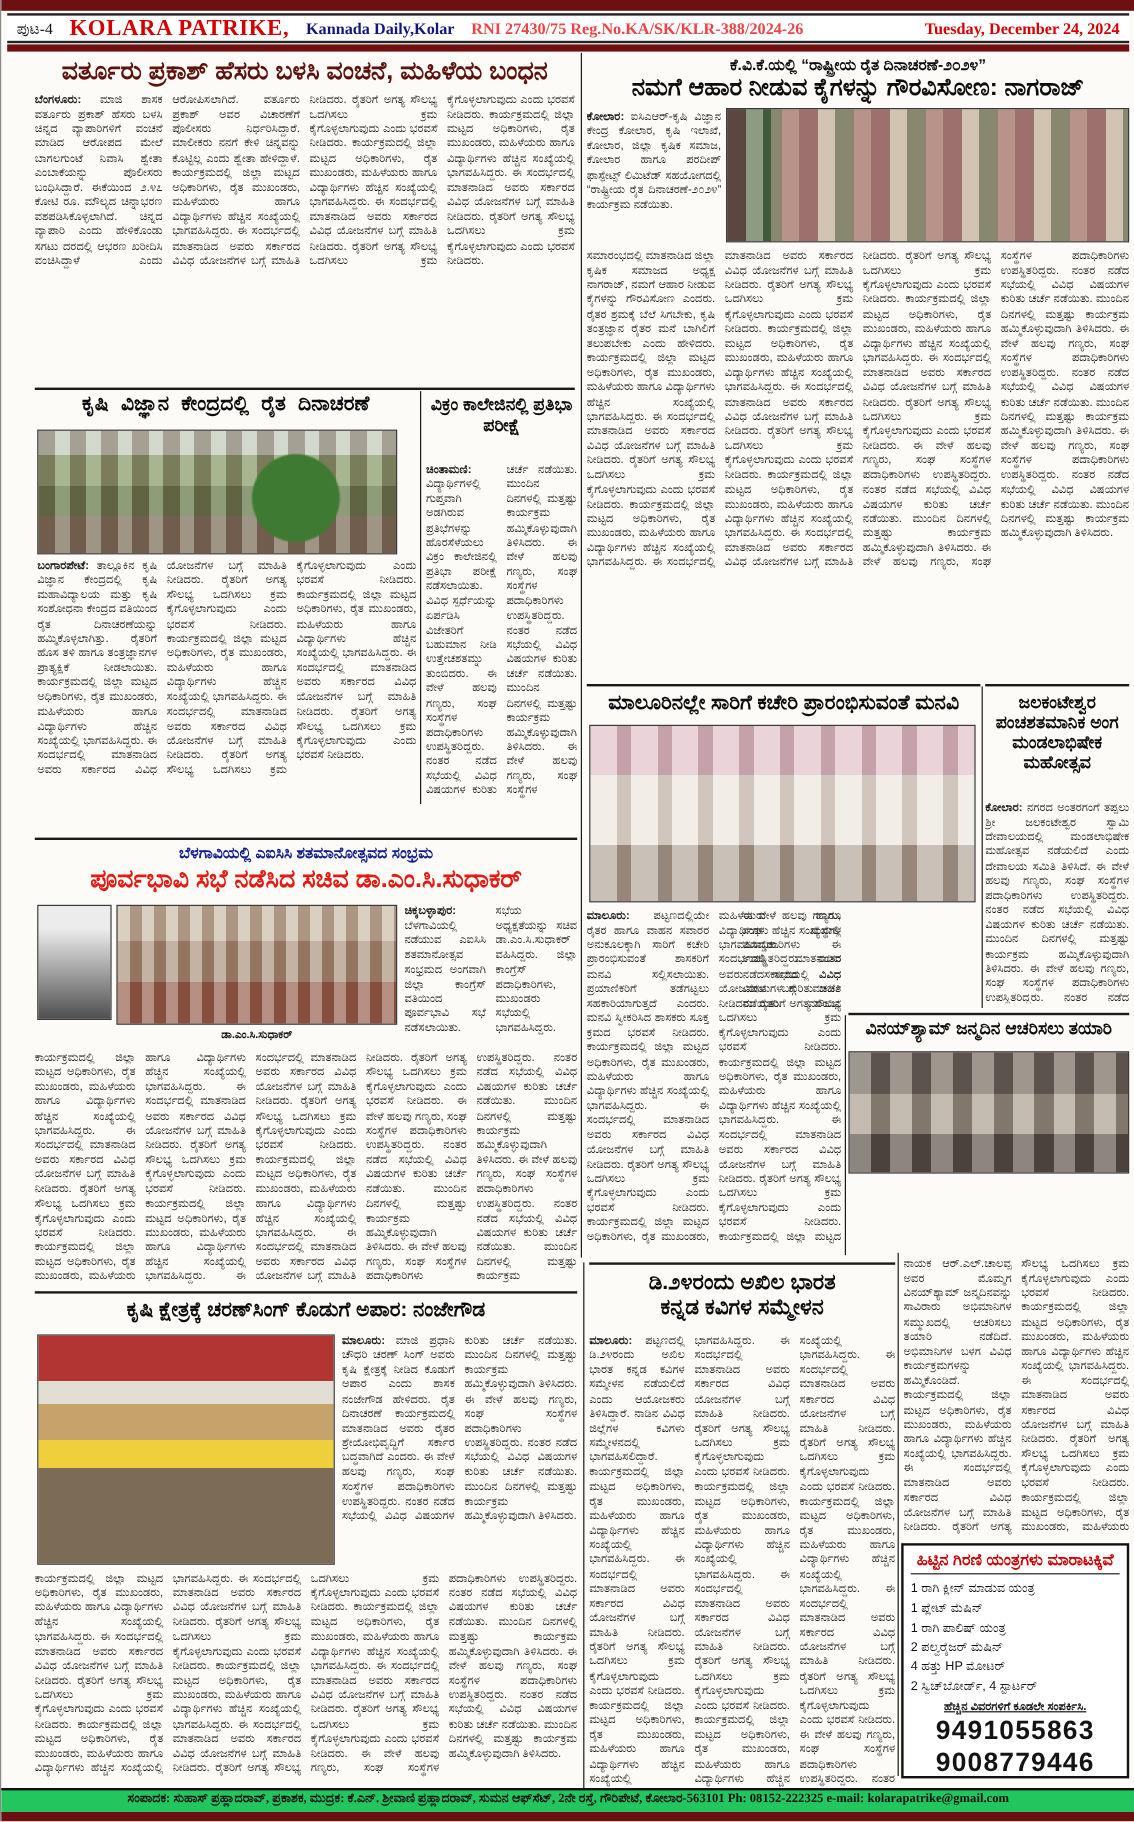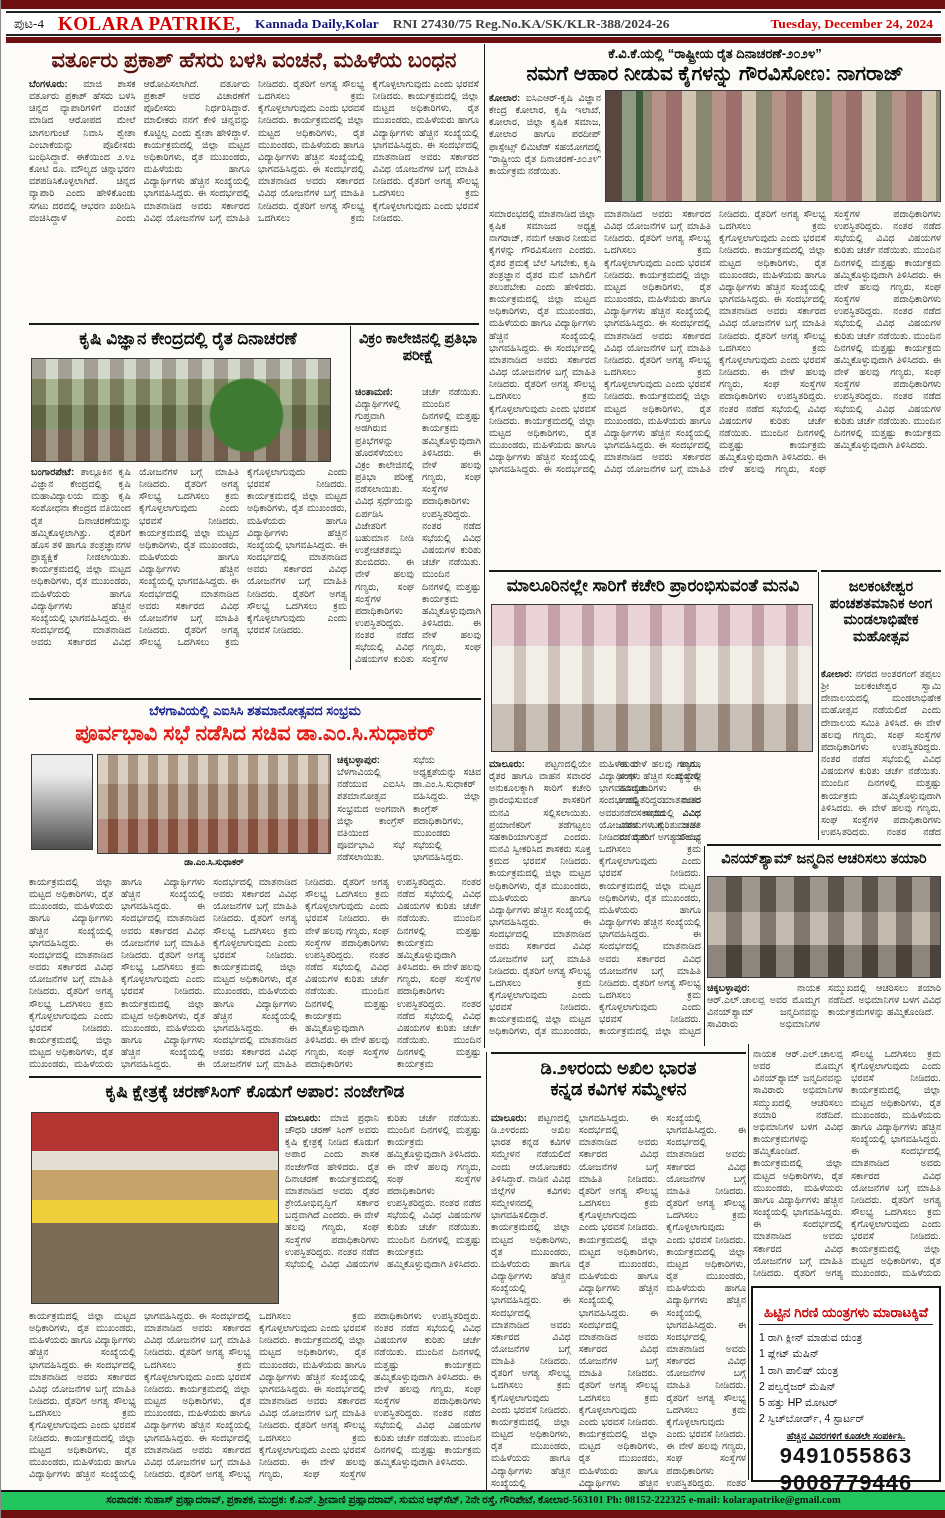--- a/index.html
+++ b/index.html
@@ -6,21 +6,21 @@
   .page{position:relative;width:945px;height:1518px;background:#fcfbf8;margin:0 auto;
         font-family:"Liberation Sans","DejaVu Sans",sans-serif;color:#141414;overflow:hidden;
         border-left:1px solid #8a8a8a;border-right:1px solid #8a8a8a;}
   .abs{position:absolute;}
   .bar{background:#6e1012;}
   .mast{display:flex;align-items:center;gap:14px;border-top:2px solid #222;border-bottom:2px solid #222;
         background:#fff;padding:0 8px;box-sizing:border-box;font-family:"Liberation Serif","DejaVu Serif",serif;}
   .mast .pg{font-weight:normal;font-size:13px;color:#111;}
   .mast .brand{font-weight:bold;font-size:19px;color:#d40000;letter-spacing:.5px;}
   .mast .sub{font-weight:bold;font-size:13.5px;color:#15157e;}
-  .mast .rni{font-weight:bold;font-size:13.5px;color:#404040;}
+  .mast .rni{font-weight:bold;font-size:13.5px;color:#ef4444;}
   .mast .date{font-weight:bold;font-size:13.5px;color:#d40000;margin-left:auto;}
   .hl{font-weight:bold;text-align:center;line-height:1.15;}
   .hl-a{font-size:21px;color:#5c120c;}
   .hl-black-lg{font-size:20px;color:#0c0c0c;}
   .hl-black-md{font-size:17px;color:#0c0c0c;}
   .hl-black-sm{font-size:14.5px;color:#0c0c0c;}
   .hl-red{font-size:21px;color:#e31b12;}
   .kicker{font-weight:bold;text-align:center;font-size:13px;color:#101c8e;}
   .kicker-bk{font-weight:bold;text-align:center;font-size:13px;color:#0c0c0c;}
   .body-text{font-size:9.5px;line-height:1.28;text-align:justify;color:#1c1c1c;overflow:hidden;height:100%;
@@ -45,21 +45,21 @@
      repeating-linear-gradient(90deg,rgba(245,240,230,.4) 0 10px,rgba(120,80,60,.35) 10px 20px),
      linear-gradient(180deg,#c8baa8 0 30%,#a38a74 30% 65%,#8c4f3f 65% 100%);}
   .ph-malur{background:
      repeating-linear-gradient(90deg,rgba(250,248,244,.5) 0 22px,rgba(150,130,120,.3) 22px 34px),
      linear-gradient(180deg,#d9aebe 0 28%,#e9e3da 28% 68%,#97887b 68% 100%);}
   .ph-vinay{background:
      repeating-linear-gradient(90deg,rgba(235,230,220,.4) 0 18px,rgba(70,60,55,.4) 18px 34px),
      linear-gradient(180deg,#6b625a 0 35%,#a99f92 35% 68%,#4e463f 68% 100%);}
   .ph-charan{background:linear-gradient(180deg,#b23531 0 20%,#e3ded4 20% 30%,#c5a36b 30% 46%,#f0cf3d 46% 58%,#7c6c56 58% 100%);}
   .caption{font-size:9px;font-weight:bold;text-align:center;color:#111;}
-  .box-ad{border:2.5px solid #111;background:#fff;box-sizing:border-box;padding:17px 6px;}
+  .box-ad{border:2.5px solid #111;background:#fff;box-sizing:border-box;padding:4px 6px;}
   .box-ad .title{color:#cc0000;font-weight:bold;font-size:13.5px;text-align:center;border-bottom:1px solid #222;padding-bottom:3px;margin-bottom:4px;}
   .box-ad .item{font-size:10.5px;line-height:1.55;color:#111;}
   .box-ad .note{font-size:9.5px;text-align:center;text-decoration:underline;font-weight:bold;margin-top:3px;}
   .box-ad .phone{font-size:22px;font-weight:bold;text-align:center;letter-spacing:1px;line-height:1.25;font-family:"Liberation Sans",sans-serif;}
   .footer{border-top:2.5px solid #111;background:#22c55e;font-family:"Liberation Serif","DejaVu Serif",serif;
           font-weight:bold;font-size:10.5px;text-align:center;line-height:16px;color:#111;}
 </style>
 </head>
 <body>
 
@@ -97,21 +97,21 @@
   <div class="abs ph ph-kvk" style="left:604px;top:90px;width:336px;height:112px;"></div>
   <div class="abs" style="left:488px;top:208px;width:452px;height:356px;">
     <div class="body-text cols4">
       <span>ಸಮಾರಂಭದಲ್ಲಿ ಮಾತನಾಡಿದ ಜಿಲ್ಲಾ ಕೃಷಿಕ ಸಮಾಜದ ಅಧ್ಯಕ್ಷ ನಾಗರಾಜ್, ನಮಗೆ ಆಹಾರ ನೀಡುವ ಕೈಗಳನ್ನು ಗೌರವಿಸೋಣ ಎಂದರು. ರೈತರ ಶ್ರಮಕ್ಕೆ ಬೆಲೆ ಸಿಗಬೇಕು, ಕೃಷಿ ತಂತ್ರಜ್ಞಾನ ರೈತರ ಮನೆ ಬಾಗಿಲಿಗೆ ತಲುಪಬೇಕು ಎಂದು ಹೇಳಿದರು.</span>
       <span>ಕಾರ್ಯಕ್ರಮದಲ್ಲಿ ಜಿಲ್ಲಾ ಮಟ್ಟದ ಅಧಿಕಾರಿಗಳು, ರೈತ ಮುಖಂಡರು, ಮಹಿಳೆಯರು ಹಾಗೂ ವಿದ್ಯಾರ್ಥಿಗಳು ಹೆಚ್ಚಿನ ಸಂಖ್ಯೆಯಲ್ಲಿ ಭಾಗವಹಿಸಿದ್ದರು. ಈ ಸಂದರ್ಭದಲ್ಲಿ ಮಾತನಾಡಿದ ಅವರು ಸರ್ಕಾರದ ವಿವಿಧ ಯೋಜನೆಗಳ ಬಗ್ಗೆ ಮಾಹಿತಿ ನೀಡಿದರು. ರೈತರಿಗೆ ಅಗತ್ಯ ಸೌಲಭ್ಯ ಒದಗಿಸಲು ಕ್ರಮ ಕೈಗೊಳ್ಳಲಾಗುವುದು ಎಂದು ಭರವಸೆ ನೀಡಿದರು. ಕಾರ್ಯಕ್ರಮದಲ್ಲಿ ಜಿಲ್ಲಾ ಮಟ್ಟದ ಅಧಿಕಾರಿಗಳು, ರೈತ ಮುಖಂಡರು, ಮಹಿಳೆಯರು ಹಾಗೂ ವಿದ್ಯಾರ್ಥಿಗಳು ಹೆಚ್ಚಿನ ಸಂಖ್ಯೆಯಲ್ಲಿ ಭಾಗವಹಿಸಿದ್ದರು. ಈ ಸಂದರ್ಭದಲ್ಲಿ ಮಾತನಾಡಿದ ಅವರು ಸರ್ಕಾರದ ವಿವಿಧ ಯೋಜನೆಗಳ ಬಗ್ಗೆ ಮಾಹಿತಿ ನೀಡಿದರು. ರೈತರಿಗೆ ಅಗತ್ಯ ಸೌಲಭ್ಯ ಒದಗಿಸಲು ಕ್ರಮ ಕೈಗೊಳ್ಳಲಾಗುವುದು ಎಂದು ಭರವಸೆ ನೀಡಿದರು. ಕಾರ್ಯಕ್ರಮದಲ್ಲಿ ಜಿಲ್ಲಾ ಮಟ್ಟದ ಅಧಿಕಾರಿಗಳು, ರೈತ ಮುಖಂಡರು, ಮಹಿಳೆಯರು ಹಾಗೂ ವಿದ್ಯಾರ್ಥಿಗಳು ಹೆಚ್ಚಿನ ಸಂಖ್ಯೆಯಲ್ಲಿ ಭಾಗವಹಿಸಿದ್ದರು. ಈ ಸಂದರ್ಭದಲ್ಲಿ ಮಾತನಾಡಿದ ಅವರು ಸರ್ಕಾರದ ವಿವಿಧ ಯೋಜನೆಗಳ ಬಗ್ಗೆ ಮಾಹಿತಿ ನೀಡಿದರು. ರೈತರಿಗೆ ಅಗತ್ಯ ಸೌಲಭ್ಯ ಒದಗಿಸಲು ಕ್ರಮ ಕೈಗೊಳ್ಳಲಾಗುವುದು ಎಂದು ಭರವಸೆ ನೀಡಿದರು. ಕಾರ್ಯಕ್ರಮದಲ್ಲಿ ಜಿಲ್ಲಾ ಮಟ್ಟದ ಅಧಿಕಾರಿಗಳು, ರೈತ ಮುಖಂಡರು, ಮಹಿಳೆಯರು ಹಾಗೂ ವಿದ್ಯಾರ್ಥಿಗಳು ಹೆಚ್ಚಿನ ಸಂಖ್ಯೆಯಲ್ಲಿ ಭಾಗವಹಿಸಿದ್ದರು. ಈ ಸಂದರ್ಭದಲ್ಲಿ ಮಾತನಾಡಿದ ಅವರು ಸರ್ಕಾರದ ವಿವಿಧ ಯೋಜನೆಗಳ ಬಗ್ಗೆ ಮಾಹಿತಿ ನೀಡಿದರು. ರೈತರಿಗೆ ಅಗತ್ಯ ಸೌಲಭ್ಯ ಒದಗಿಸಲು ಕ್ರಮ ಕೈಗೊಳ್ಳಲಾಗುವುದು ಎಂದು ಭರವಸೆ ನೀಡಿದರು. ಕಾರ್ಯಕ್ರಮದಲ್ಲಿ ಜಿಲ್ಲಾ ಮಟ್ಟದ ಅಧಿಕಾರಿಗಳು, ರೈತ ಮುಖಂಡರು, ಮಹಿಳೆಯರು ಹಾಗೂ ವಿದ್ಯಾರ್ಥಿಗಳು ಹೆಚ್ಚಿನ ಸಂಖ್ಯೆಯಲ್ಲಿ ಭಾಗವಹಿಸಿದ್ದರು. ಈ ಸಂದರ್ಭದಲ್ಲಿ ಮಾತನಾಡಿದ ಅವರು ಸರ್ಕಾರದ ವಿವಿಧ ಯೋಜನೆಗಳ ಬಗ್ಗೆ ಮಾಹಿತಿ ನೀಡಿದರು. ರೈತರಿಗೆ ಅಗತ್ಯ ಸೌಲಭ್ಯ ಒದಗಿಸಲು ಕ್ರಮ ಕೈಗೊಳ್ಳಲಾಗುವುದು ಎಂದು ಭರವಸೆ ನೀಡಿದರು.</span>
       <span>ಈ ವೇಳೆ ಹಲವು ಗಣ್ಯರು, ಸಂಘ ಸಂಸ್ಥೆಗಳ ಪದಾಧಿಕಾರಿಗಳು ಉಪಸ್ಥಿತರಿದ್ದರು. ನಂತರ ನಡೆದ ಸಭೆಯಲ್ಲಿ ವಿವಿಧ ವಿಷಯಗಳ ಕುರಿತು ಚರ್ಚೆ ನಡೆಯಿತು. ಮುಂದಿನ ದಿನಗಳಲ್ಲಿ ಮತ್ತಷ್ಟು ಕಾರ್ಯಕ್ರಮ ಹಮ್ಮಿಕೊಳ್ಳುವುದಾಗಿ ತಿಳಿಸಿದರು. ಈ ವೇಳೆ ಹಲವು ಗಣ್ಯರು, ಸಂಘ ಸಂಸ್ಥೆಗಳ ಪದಾಧಿಕಾರಿಗಳು ಉಪಸ್ಥಿತರಿದ್ದರು. ನಂತರ ನಡೆದ ಸಭೆಯಲ್ಲಿ ವಿವಿಧ ವಿಷಯಗಳ ಕುರಿತು ಚರ್ಚೆ ನಡೆಯಿತು. ಮುಂದಿನ ದಿನಗಳಲ್ಲಿ ಮತ್ತಷ್ಟು ಕಾರ್ಯಕ್ರಮ ಹಮ್ಮಿಕೊಳ್ಳುವುದಾಗಿ ತಿಳಿಸಿದರು. ಈ ವೇಳೆ ಹಲವು ಗಣ್ಯರು, ಸಂಘ ಸಂಸ್ಥೆಗಳ ಪದಾಧಿಕಾರಿಗಳು ಉಪಸ್ಥಿತರಿದ್ದರು. ನಂತರ ನಡೆದ ಸಭೆಯಲ್ಲಿ ವಿವಿಧ ವಿಷಯಗಳ ಕುರಿತು ಚರ್ಚೆ ನಡೆಯಿತು. ಮುಂದಿನ ದಿನಗಳಲ್ಲಿ ಮತ್ತಷ್ಟು ಕಾರ್ಯಕ್ರಮ ಹಮ್ಮಿಕೊಳ್ಳುವುದಾಗಿ ತಿಳಿಸಿದರು. ಈ ವೇಳೆ ಹಲವು ಗಣ್ಯರು, ಸಂಘ ಸಂಸ್ಥೆಗಳ ಪದಾಧಿಕಾರಿಗಳು ಉಪಸ್ಥಿತರಿದ್ದರು. ನಂತರ ನಡೆದ ಸಭೆಯಲ್ಲಿ ವಿವಿಧ ವಿಷಯಗಳ ಕುರಿತು ಚರ್ಚೆ ನಡೆಯಿತು. ಮುಂದಿನ ದಿನಗಳಲ್ಲಿ ಮತ್ತಷ್ಟು ಕಾರ್ಯಕ್ರಮ ಹಮ್ಮಿಕೊಳ್ಳುವುದಾಗಿ ತಿಳಿಸಿದರು.</span>
     </div>
   </div>
 
   <div class="abs rule-h" style="left:28px;top:323px;width:450px;"></div>
-  <div class="abs hl hl-black-md" style="left:28px;top:329px;width:318px;">ಕೃಷಿ ವಿಜ್ಞಾನ ಕೇಂದ್ರದಲ್ಲಿ ರೈತ ದಿನಾಚರಣೆ</div>
+  <div class="abs hl hl-black-md" style="left:28px;top:329px;width:318px;font-family:Liberation Mono, monospace;">ಕೃಷಿ ವಿಜ್ಞಾನ ಕೇಂದ್ರದಲ್ಲಿ ರೈತ ದಿನಾಚರಣೆ</div>
   <div class="abs ph ph-krishi" style="left:30px;top:358px;width:300px;height:104px;"></div>
   <div class="abs" style="left:30px;top:466px;width:316px;height:202px;">
     <div class="body-text cols3">
       <span class="dl">ಬಂಗಾರಪೇಟೆ:</span>
       <span>ತಾಲ್ಲೂಕಿನ ಕೃಷಿ ವಿಜ್ಞಾನ ಕೇಂದ್ರದಲ್ಲಿ ಕೃಷಿ ಮಹಾವಿದ್ಯಾಲಯ ಮತ್ತು ಕೃಷಿ ಸಂಶೋಧನಾ ಕೇಂದ್ರದ ವತಿಯಿಂದ ರೈತ ದಿನಾಚರಣೆಯನ್ನು ಹಮ್ಮಿಕೊಳ್ಳಲಾಗಿತ್ತು. ರೈತರಿಗೆ ಹೊಸ ತಳಿ ಹಾಗೂ ತಂತ್ರಜ್ಞಾನಗಳ ಪ್ರಾತ್ಯಕ್ಷಿಕೆ ನೀಡಲಾಯಿತು.</span>
       <span>ಕಾರ್ಯಕ್ರಮದಲ್ಲಿ ಜಿಲ್ಲಾ ಮಟ್ಟದ ಅಧಿಕಾರಿಗಳು, ರೈತ ಮುಖಂಡರು, ಮಹಿಳೆಯರು ಹಾಗೂ ವಿದ್ಯಾರ್ಥಿಗಳು ಹೆಚ್ಚಿನ ಸಂಖ್ಯೆಯಲ್ಲಿ ಭಾಗವಹಿಸಿದ್ದರು. ಈ ಸಂದರ್ಭದಲ್ಲಿ ಮಾತನಾಡಿದ ಅವರು ಸರ್ಕಾರದ ವಿವಿಧ ಯೋಜನೆಗಳ ಬಗ್ಗೆ ಮಾಹಿತಿ ನೀಡಿದರು. ರೈತರಿಗೆ ಅಗತ್ಯ ಸೌಲಭ್ಯ ಒದಗಿಸಲು ಕ್ರಮ ಕೈಗೊಳ್ಳಲಾಗುವುದು ಎಂದು ಭರವಸೆ ನೀಡಿದರು. ಕಾರ್ಯಕ್ರಮದಲ್ಲಿ ಜಿಲ್ಲಾ ಮಟ್ಟದ ಅಧಿಕಾರಿಗಳು, ರೈತ ಮುಖಂಡರು, ಮಹಿಳೆಯರು ಹಾಗೂ ವಿದ್ಯಾರ್ಥಿಗಳು ಹೆಚ್ಚಿನ ಸಂಖ್ಯೆಯಲ್ಲಿ ಭಾಗವಹಿಸಿದ್ದರು. ಈ ಸಂದರ್ಭದಲ್ಲಿ ಮಾತನಾಡಿದ ಅವರು ಸರ್ಕಾರದ ವಿವಿಧ ಯೋಜನೆಗಳ ಬಗ್ಗೆ ಮಾಹಿತಿ ನೀಡಿದರು. ರೈತರಿಗೆ ಅಗತ್ಯ ಸೌಲಭ್ಯ ಒದಗಿಸಲು ಕ್ರಮ ಕೈಗೊಳ್ಳಲಾಗುವುದು ಎಂದು ಭರವಸೆ ನೀಡಿದರು. ಕಾರ್ಯಕ್ರಮದಲ್ಲಿ ಜಿಲ್ಲಾ ಮಟ್ಟದ ಅಧಿಕಾರಿಗಳು, ರೈತ ಮುಖಂಡರು, ಮಹಿಳೆಯರು ಹಾಗೂ ವಿದ್ಯಾರ್ಥಿಗಳು ಹೆಚ್ಚಿನ ಸಂಖ್ಯೆಯಲ್ಲಿ ಭಾಗವಹಿಸಿದ್ದರು. ಈ ಸಂದರ್ಭದಲ್ಲಿ ಮಾತನಾಡಿದ ಅವರು ಸರ್ಕಾರದ ವಿವಿಧ ಯೋಜನೆಗಳ ಬಗ್ಗೆ ಮಾಹಿತಿ ನೀಡಿದರು. ರೈತರಿಗೆ ಅಗತ್ಯ ಸೌಲಭ್ಯ ಒದಗಿಸಲು ಕ್ರಮ ಕೈಗೊಳ್ಳಲಾಗುವುದು ಎಂದು ಭರವಸೆ ನೀಡಿದರು.</span>
     </div>
   </div>
 
   <div class="abs rule-v" style="left:349px;top:326px;height:344px;"></div>
@@ -165,26 +165,20 @@
       <span class="dl">ಕೋಲಾರ:</span>
       <span>ನಗರದ ಅಂತರಗಂಗೆ ತಪ್ಪಲು ಶ್ರೀ ಜಲಕಂಟೇಶ್ವರ ಸ್ವಾಮಿ ದೇವಾಲಯದಲ್ಲಿ ಮಂಡಲಾಭಿಷೇಕ ಮಹೋತ್ಸವ ನಡೆಯಲಿದೆ ಎಂದು ದೇವಾಲಯ ಸಮಿತಿ ತಿಳಿಸಿದೆ.</span>
       <span>ಈ ವೇಳೆ ಹಲವು ಗಣ್ಯರು, ಸಂಘ ಸಂಸ್ಥೆಗಳ ಪದಾಧಿಕಾರಿಗಳು ಉಪಸ್ಥಿತರಿದ್ದರು. ನಂತರ ನಡೆದ ಸಭೆಯಲ್ಲಿ ವಿವಿಧ ವಿಷಯಗಳ ಕುರಿತು ಚರ್ಚೆ ನಡೆಯಿತು. ಮುಂದಿನ ದಿನಗಳಲ್ಲಿ ಮತ್ತಷ್ಟು ಕಾರ್ಯಕ್ರಮ ಹಮ್ಮಿಕೊಳ್ಳುವುದಾಗಿ ತಿಳಿಸಿದರು. ಈ ವೇಳೆ ಹಲವು ಗಣ್ಯರು, ಸಂಘ ಸಂಸ್ಥೆಗಳ ಪದಾಧಿಕಾರಿಗಳು ಉಪಸ್ಥಿತರಿದ್ದರು. ನಂತರ ನಡೆದ ಸಭೆಯಲ್ಲಿ ವಿವಿಧ ವಿಷಯಗಳ ಕುರಿತು ಚರ್ಚೆ ನಡೆಯಿತು. ಮುಂದಿನ ದಿನಗಳಲ್ಲಿ ಮತ್ತಷ್ಟು ಕಾರ್ಯಕ್ರಮ ಹಮ್ಮಿಕೊಳ್ಳುವುದಾಗಿ ತಿಳಿಸಿದರು.</span>
     </div>
   </div>
 
   <div class="abs rule-v" style="left:703px;top:846px;height:200px;"></div>
   <div class="abs rule-h" style="left:706px;top:844px;width:234px;"></div>
   <div class="abs hl hl-black-sm" style="left:706px;top:850px;width:234px;">ವಿನಯ್‌ಶ್ಯಾಮ್ ಜನ್ಮದಿನ ಆಚರಿಸಲು ತಯಾರಿ</div>
   <div class="abs ph ph-vinay" style="left:706px;top:876px;width:234px;height:102px;"></div>
-  <div class="abs" style="left:706px;top:982px;width:234px;height:62px;">
-    <div class="body-text cols2">
-      <span class="dl">ಚಿಕ್ಕಬಳ್ಳಾಪುರ:</span>
-      <span>ನಾಯಕ ಆರ್.ಎಲ್.ಚಾಲವ್ಪ ಅವರ ಮೊಮ್ಮಗ ವಿನಯ್‌ಶ್ಯಾಮ್ ಜನ್ಮದಿನವನ್ನು ಸಾವಿರಾರು ಅಭಿಮಾನಿಗಳ ಸಮ್ಮುಖದಲ್ಲಿ ಆಚರಿಸಲು ತಯಾರಿ ನಡೆದಿದೆ. ಅಭಿಮಾನಿಗಳ ಬಳಗ ವಿವಿಧ ಕಾರ್ಯಕ್ರಮಗಳನ್ನು ಹಮ್ಮಿಕೊಂಡಿದೆ.</span>
-    </div>
-  </div>
   <div class="abs" style="left:752px;top:1048px;width:188px;height:234px;">
     <div class="body-text cols2">
       <span>ನಾಯಕ ಆರ್.ಎಲ್.ಚಾಲವ್ಪ ಅವರ ಮೊಮ್ಮಗ ವಿನಯ್‌ಶ್ಯಾಮ್ ಜನ್ಮದಿನವನ್ನು ಸಾವಿರಾರು ಅಭಿಮಾನಿಗಳ ಸಮ್ಮುಖದಲ್ಲಿ ಆಚರಿಸಲು ತಯಾರಿ ನಡೆದಿದೆ. ಅಭಿಮಾನಿಗಳ ಬಳಗ ವಿವಿಧ ಕಾರ್ಯಕ್ರಮಗಳನ್ನು ಹಮ್ಮಿಕೊಂಡಿದೆ.</span>
       <span>ಕಾರ್ಯಕ್ರಮದಲ್ಲಿ ಜಿಲ್ಲಾ ಮಟ್ಟದ ಅಧಿಕಾರಿಗಳು, ರೈತ ಮುಖಂಡರು, ಮಹಿಳೆಯರು ಹಾಗೂ ವಿದ್ಯಾರ್ಥಿಗಳು ಹೆಚ್ಚಿನ ಸಂಖ್ಯೆಯಲ್ಲಿ ಭಾಗವಹಿಸಿದ್ದರು. ಈ ಸಂದರ್ಭದಲ್ಲಿ ಮಾತನಾಡಿದ ಅವರು ಸರ್ಕಾರದ ವಿವಿಧ ಯೋಜನೆಗಳ ಬಗ್ಗೆ ಮಾಹಿತಿ ನೀಡಿದರು. ರೈತರಿಗೆ ಅಗತ್ಯ ಸೌಲಭ್ಯ ಒದಗಿಸಲು ಕ್ರಮ ಕೈಗೊಳ್ಳಲಾಗುವುದು ಎಂದು ಭರವಸೆ ನೀಡಿದರು. ಕಾರ್ಯಕ್ರಮದಲ್ಲಿ ಜಿಲ್ಲಾ ಮಟ್ಟದ ಅಧಿಕಾರಿಗಳು, ರೈತ ಮುಖಂಡರು, ಮಹಿಳೆಯರು ಹಾಗೂ ವಿದ್ಯಾರ್ಥಿಗಳು ಹೆಚ್ಚಿನ ಸಂಖ್ಯೆಯಲ್ಲಿ ಭಾಗವಹಿಸಿದ್ದರು. ಈ ಸಂದರ್ಭದಲ್ಲಿ ಮಾತನಾಡಿದ ಅವರು ಸರ್ಕಾರದ ವಿವಿಧ ಯೋಜನೆಗಳ ಬಗ್ಗೆ ಮಾಹಿತಿ ನೀಡಿದರು. ರೈತರಿಗೆ ಅಗತ್ಯ ಸೌಲಭ್ಯ ಒದಗಿಸಲು ಕ್ರಮ ಕೈಗೊಳ್ಳಲಾಗುವುದು ಎಂದು ಭರವಸೆ ನೀಡಿದರು. ಕಾರ್ಯಕ್ರಮದಲ್ಲಿ ಜಿಲ್ಲಾ ಮಟ್ಟದ ಅಧಿಕಾರಿಗಳು, ರೈತ ಮುಖಂಡರು, ಮಹಿಳೆಯರು ಹಾಗೂ ವಿದ್ಯಾರ್ಥಿಗಳು ಹೆಚ್ಚಿನ ಸಂಖ್ಯೆಯಲ್ಲಿ ಭಾಗವಹಿಸಿದ್ದರು. ಈ ಸಂದರ್ಭದಲ್ಲಿ ಮಾತನಾಡಿದ ಅವರು ಸರ್ಕಾರದ ವಿವಿಧ ಯೋಜನೆಗಳ ಬಗ್ಗೆ ಮಾಹಿತಿ ನೀಡಿದರು. ರೈತರಿಗೆ ಅಗತ್ಯ ಸೌಲಭ್ಯ ಒದಗಿಸಲು ಕ್ರಮ ಕೈಗೊಳ್ಳಲಾಗುವುದು ಎಂದು ಭರವಸೆ ನೀಡಿದರು.</span>
     </div>
   </div>
 
   <div class="abs rule-h" style="left:28px;top:1076px;width:452px;"></div>
   <div class="abs hl hl-black-md" style="left:28px;top:1082px;width:452px;">ಕೃಷಿ ಕ್ಷೇತ್ರಕ್ಕೆ ಚರಣ್‌ಸಿಂಗ್ ಕೊಡುಗೆ ಅಪಾರ: ನಂಜೇಗೌಡ</div>
   <div class="abs ph ph-charan" style="left:30px;top:1112px;width:248px;height:192px;"></div>
@@ -217,21 +211,21 @@
       <span>ಈ ವೇಳೆ ಹಲವು ಗಣ್ಯರು, ಸಂಘ ಸಂಸ್ಥೆಗಳ ಪದಾಧಿಕಾರಿಗಳು ಉಪಸ್ಥಿತರಿದ್ದರು. ನಂತರ ನಡೆದ ಸಭೆಯಲ್ಲಿ ವಿವಿಧ ವಿಷಯಗಳ ಕುರಿತು ಚರ್ಚೆ ನಡೆಯಿತು. ಮುಂದಿನ ದಿನಗಳಲ್ಲಿ ಮತ್ತಷ್ಟು ಕಾರ್ಯಕ್ರಮ ಹಮ್ಮಿಕೊಳ್ಳುವುದಾಗಿ ತಿಳಿಸಿದರು. ಈ ವೇಳೆ ಹಲವು ಗಣ್ಯರು, ಸಂಘ ಸಂಸ್ಥೆಗಳ ಪದಾಧಿಕಾರಿಗಳು ಉಪಸ್ಥಿತರಿದ್ದರು. ನಂತರ ನಡೆದ ಸಭೆಯಲ್ಲಿ ವಿವಿಧ ವಿಷಯಗಳ ಕುರಿತು ಚರ್ಚೆ ನಡೆಯಿತು. ಮುಂದಿನ ದಿನಗಳಲ್ಲಿ ಮತ್ತಷ್ಟು ಕಾರ್ಯಕ್ರಮ ಹಮ್ಮಿಕೊಳ್ಳುವುದಾಗಿ ತಿಳಿಸಿದರು. ಈ ವೇಳೆ ಹಲವು ಗಣ್ಯರು, ಸಂಘ ಸಂಸ್ಥೆಗಳ ಪದಾಧಿಕಾರಿಗಳು ಉಪಸ್ಥಿತರಿದ್ದರು. ನಂತರ ನಡೆದ ಸಭೆಯಲ್ಲಿ ವಿವಿಧ ವಿಷಯಗಳ ಕುರಿತು ಚರ್ಚೆ ನಡೆಯಿತು. ಮುಂದಿನ ದಿನಗಳಲ್ಲಿ ಮತ್ತಷ್ಟು ಕಾರ್ಯಕ್ರಮ ಹಮ್ಮಿಕೊಳ್ಳುವುದಾಗಿ ತಿಳಿಸಿದರು.</span>
     </div>
   </div>
 
   <div class="abs box-ad" style="left:750px;top:1286px;width:190px;height:196px;">
     <div class="title">ಹಿಟ್ಟಿನ ಗಿರಣಿ ಯಂತ್ರಗಳು ಮಾರಾಟಕ್ಕಿವೆ</div>
     <div class="item">1  ರಾಗಿ ಕ್ಲೀನ್ ಮಾಡುವ ಯಂತ್ರ</div>
     <div class="item">1  ಪ್ಲೇಟ್ ಮೆಷಿನ್</div>
     <div class="item">1  ರಾಗಿ ಪಾಲಿಷ್ ಯಂತ್ರ</div>
     <div class="item">2  ಪಲ್ವರೈಜರ್ ಮೆಷಿನ್</div>
-    <div class="item">5  ಹತ್ತು HP ಮೋಟರ್</div>
+    <div class="item">4  ಹತ್ತು HP ಮೋಟರ್</div>
     <div class="item">2  ಸ್ವಿಚ್‌ಬೋರ್ಡ್, 4 ಸ್ಟಾರ್ಟರ್</div>
     <div class="note">ಹೆಚ್ಚಿನ ವಿವರಗಳಿಗೆ ಕೂಡಲೇ ಸಂಪರ್ಕಿಸಿ.</div>
     <div class="phone">9491055863</div>
     <div class="phone">9008779446</div>
   </div>
 
   <div class="abs footer" style="left:0;top:1490px;width:945px;height:20px;">ಸಂಪಾದಕ: ಸುಹಾಸ್ ಪ್ರಹ್ಲಾದರಾವ್, ಪ್ರಕಾಶಕ, ಮುದ್ರಕ: ಕೆ.ಎನ್. ಶ್ರೀವಾಣಿ ಪ್ರಹ್ಲಾದರಾವ್, ಸುಮನ ಆಫ್‌ಸೆಟ್, 2ನೇ ರಸ್ತೆ, ಗೌರಿಪೇಟೆ, ಕೋಲಾರ-563101  Ph: 08152-222325  e-mail: kolarapatrike@gmail.com</div>
   <div class="abs bar" style="left:0;top:1510px;width:945px;height:8px;"></div>
 
 </div>

